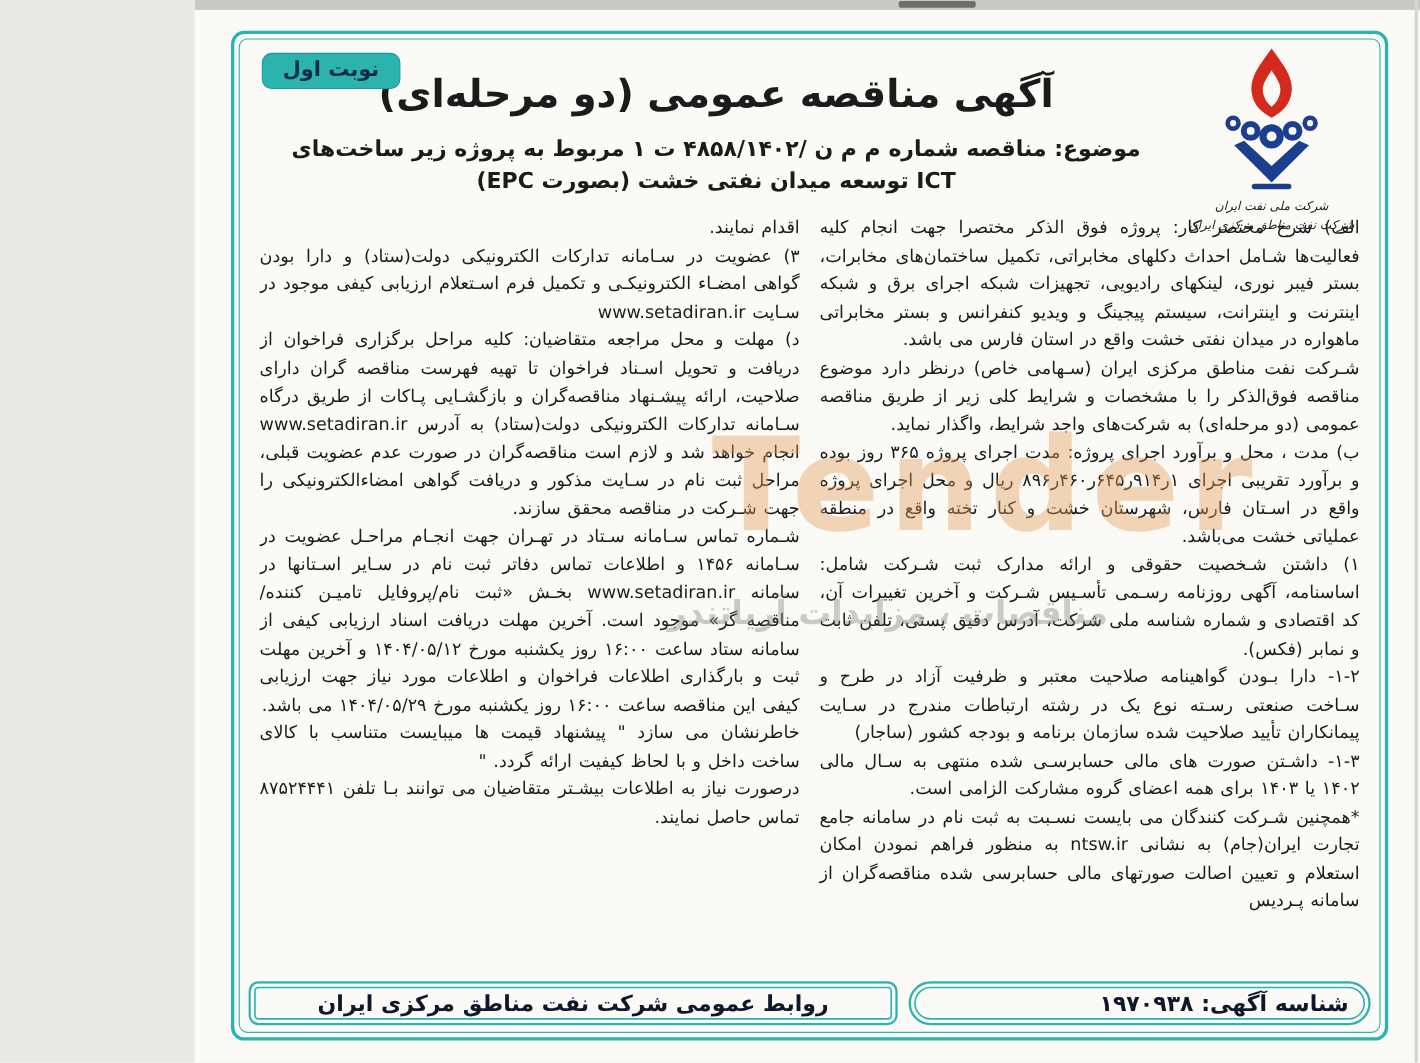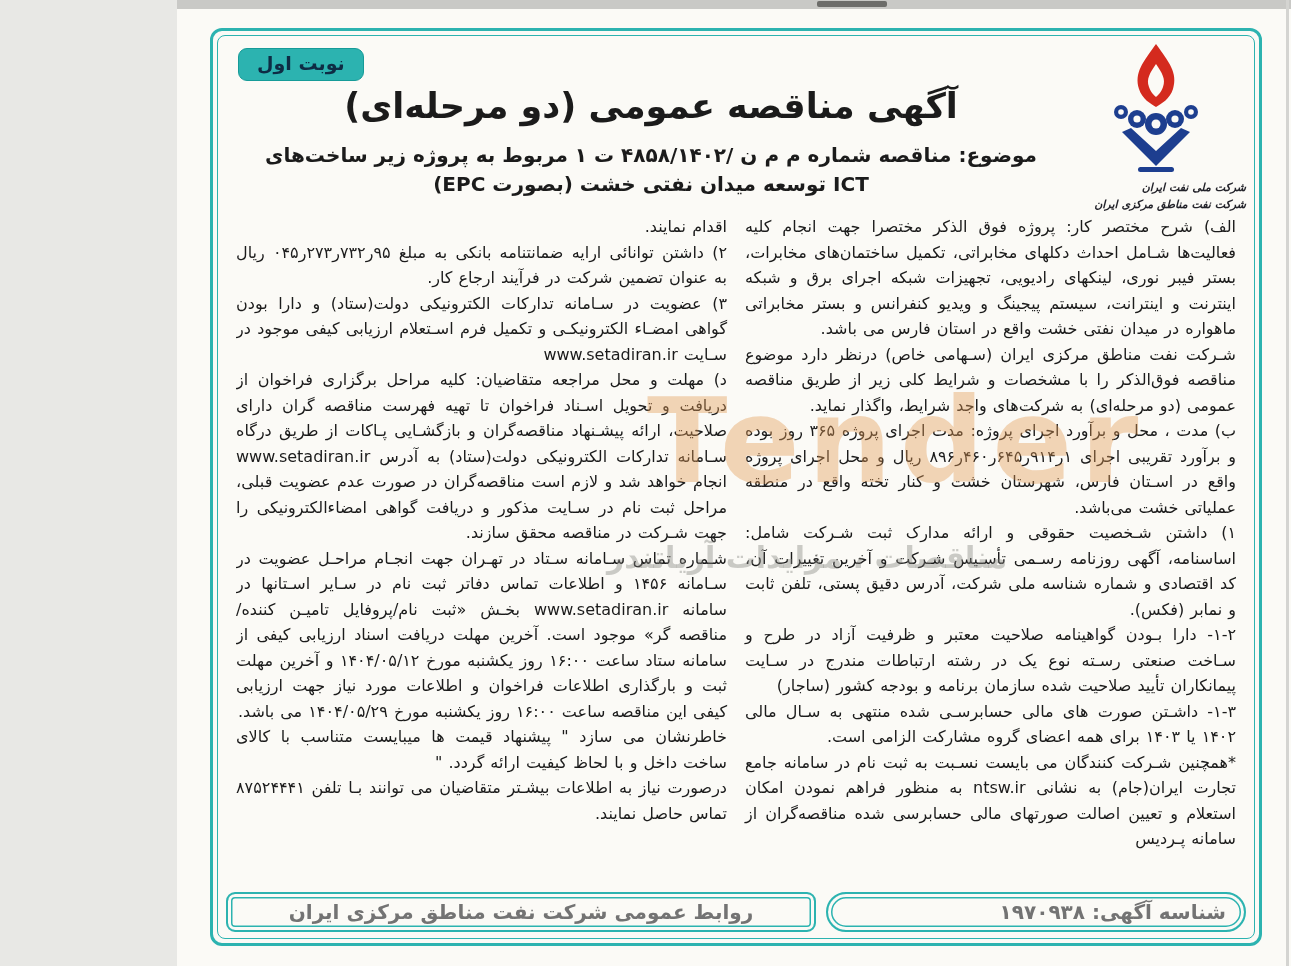--- a/index.html
+++ b/index.html
@@ -59,30 +59,30 @@
     border-radius:9px;
     line-height:1.2;
   }
 
   .logo{
     position:absolute;top:6px;left:auto;right:8px;
     width:180px;text-align:center;
   }
   .logo svg{display:block;margin:0 auto;}
   .logo .cap{
-    font-size:11px;font-weight:bold;font-style:italic;
-    color:#23232a;line-height:1.5;white-space:nowrap;text-align:right;
+    font-size:11px;font-weight:normal;font-style:italic;
+    color:#23232a;line-height:1.5;white-space:nowrap;
   }
 
   .head{
     padding-left:8px;padding-right:178px;
     text-align:center;
   }
   .ad-title{
-    margin:40px 0 0 0;
+    margin:20px 0 0 0;
     font-size:35px;font-weight:bold;
     letter-spacing:0;
   }
   .subject{
     margin-top:15px;
     font-size:20px;font-weight:bold;
     line-height:1.45;
   }
   .setad-line{
     margin-top:8px;
@@ -110,21 +110,21 @@
     position:absolute;left:8px;right:8px;bottom:6px;
     height:40px;
     display:flex;direction:ltr;gap:10px;
   }
   .footer-box{
     border:2px solid var(--teal);
     border-radius:9px;
     box-shadow: inset 0 0 0 3px var(--paper), inset 0 0 0 4.5px var(--teal);
     display:flex;align-items:center;
     font-size:20px;font-weight:bold;
-    color:#737373;
+    color:#0f172a;
     direction:rtl;
   }
   .footer-box.pr{width:590px;justify-content:center;}
   .footer-box.adid{flex:1;justify-content:flex-start;padding-right:18px;border-radius:20px;}
   .footer-box.adid .txt{direction:rtl;}
 
   .watermark{
     position:absolute;z-index:2;inset:0;
     pointer-events:none;
   }
@@ -187,21 +187,20 @@
           <p>الف) شرح مختصر کار: پروژه فوق الذکر مختصرا جهت انجام کلیه فعالیت‌ها شـامل احداث دکلهای مخابراتی، تکمیل ساختمان‌های مخابرات، بستر فیبر نوری، لینکهای رادیویی، تجهیزات شبکه اجرای برق و شبکه اینترنت و اینترانت، سیستم پیجینگ و ویدیو کنفرانس و بستر مخابراتی ماهواره در میدان نفتی خشت واقع در استان فارس می باشد.</p>
           <p>شـرکت نفت مناطق مرکزی ایران (سـهامی خاص) درنظر دارد موضوع مناقصه فوق‌الذکر را با مشخصات و شرایط کلی زیر از طریق مناقصه عمومی (دو مرحله‌ای) به شرکت‌های واجد شرایط، واگذار نماید.</p>
           <p>ب) مدت ، محل و برآورد اجرای پروژه: مدت اجرای پروژه ۳۶۵ روز بوده و برآورد تقریبی اجرای ۱ر۹۱۴ر۶۴۵ر۴۶۰ر۸۹۶ ریال و محل اجرای پروژه واقع در اسـتان فارس، شهرستان خشت و کنار تخته واقع در منطقه عملیاتی خشت می‌باشد.</p>
           <p>۱) داشتن شـخصیت حقوقی و ارائه مدارک ثبت شـرکت شامل: اساسنامه، آگهی روزنامه رسـمی تأسـیس شـرکت و آخرین تغییرات آن، کد اقتصادی و شماره شناسه ملی شرکت، آدرس دقیق پستی، تلفن ثابت و نمابر (فکس).</p>
           <p>۱-۲- دارا بـودن گواهینامه صلاحیت معتبر و ظرفیت آزاد در طرح و سـاخت صنعتی رسـته نوع یک در رشته ارتباطات مندرج در سـایت پیمانکاران تأیید صلاحیت شده سازمان برنامه و بودجه کشور (ساجار)</p>
           <p>۱-۳- داشـتن صورت های مالی حسابرسـی شده منتهی به سـال مالی ۱۴۰۲ یا ۱۴۰۳ برای همه اعضای گروه مشارکت الزامی است.</p>
           <p>*همچنین شـرکت کنندگان می بایست نسـبت به ثبت نام در سامانه جامع تجارت ایران(جام) به نشانی ntsw.ir به منظور فراهم نمودن امکان استعلام و تعیین اصالت صورتهای مالی حسابرسی شده مناقصه‌گران از سامانه پـردیس</p>
         </div>
         <div class="col">
           <p>اقدام نمایند.</p>
-          <p>۲) داشتن توانائی ارایه ضمانتنامه بانکی به مبلغ ۹۵ر۷۳۲ر۲۷۳ر۰۴۵ ریال به عنوان تضمین شرکت در فرآیند ارجاع کار.</p>
           <p>۳) عضویت در سـامانه تدارکات الکترونیکی دولت(ستاد) و دارا بودن گواهی امضـاء الکترونیکـی و تکمیل فرم اسـتعلام ارزیابی کیفی موجود در سـایت www.setadiran.ir</p>
           <p>د) مهلت و محل مراجعه متقاضیان: کلیه مراحل برگزاری فراخوان از دریافت و تحویل اسـناد فراخوان تا تهیه فهرست مناقصه گران دارای صلاحیت، ارائه پیشـنهاد مناقصه‌گران و بازگشـایی پـاکات از طریق درگاه سـامانه تدارکات الکترونیکی دولت(ستاد) به آدرس www.setadiran.ir انجام خواهد شد و لازم است مناقصه‌گران در صورت عدم عضویت قبلی، مراحل ثبت نام در سـایت مذکور و دریافت گواهی امضاءالکترونیکی را جهت شـرکت در مناقصه محقق سازند.</p>
           <p>شـماره تماس سـامانه سـتاد در تهـران جهت انجـام مراحـل عضویت در سـامانه ۱۴۵۶ و اطلاعات تماس دفاتر ثبت نام در سـایر اسـتانها در سامانه www.setadiran.ir بخـش «ثبت نام/پروفایل تامیـن کننده/مناقصه گر» موجود است. آخرین مهلت دریافت اسناد ارزیابی کیفی از سامانه ستاد ساعت ۱۶:۰۰ روز یکشنبه مورخ ۱۴۰۴/۰۵/۱۲ و آخرین مهلت ثبت و بارگذاری اطلاعات فراخوان و اطلاعات مورد نیاز جهت ارزیابی کیفی این مناقصه ساعت ۱۶:۰۰ روز یکشنبه مورخ ۱۴۰۴/۰۵/۲۹ می باشد.</p>
           <p>خاطرنشان می سازد " پیشنهاد قیمت ها میبایست متناسب با کالای ساخت داخل و با لحاظ کیفیت ارائه گردد. "</p>
           <p>درصورت نیاز به اطلاعات بیشـتر متقاضیان می توانند بـا تلفن ۸۷۵۲۴۴۴۱ تماس حاصل نمایند.</p>
         </div>
       </div>
 
       <div class="footer-row">
         <div class="footer-box pr">

